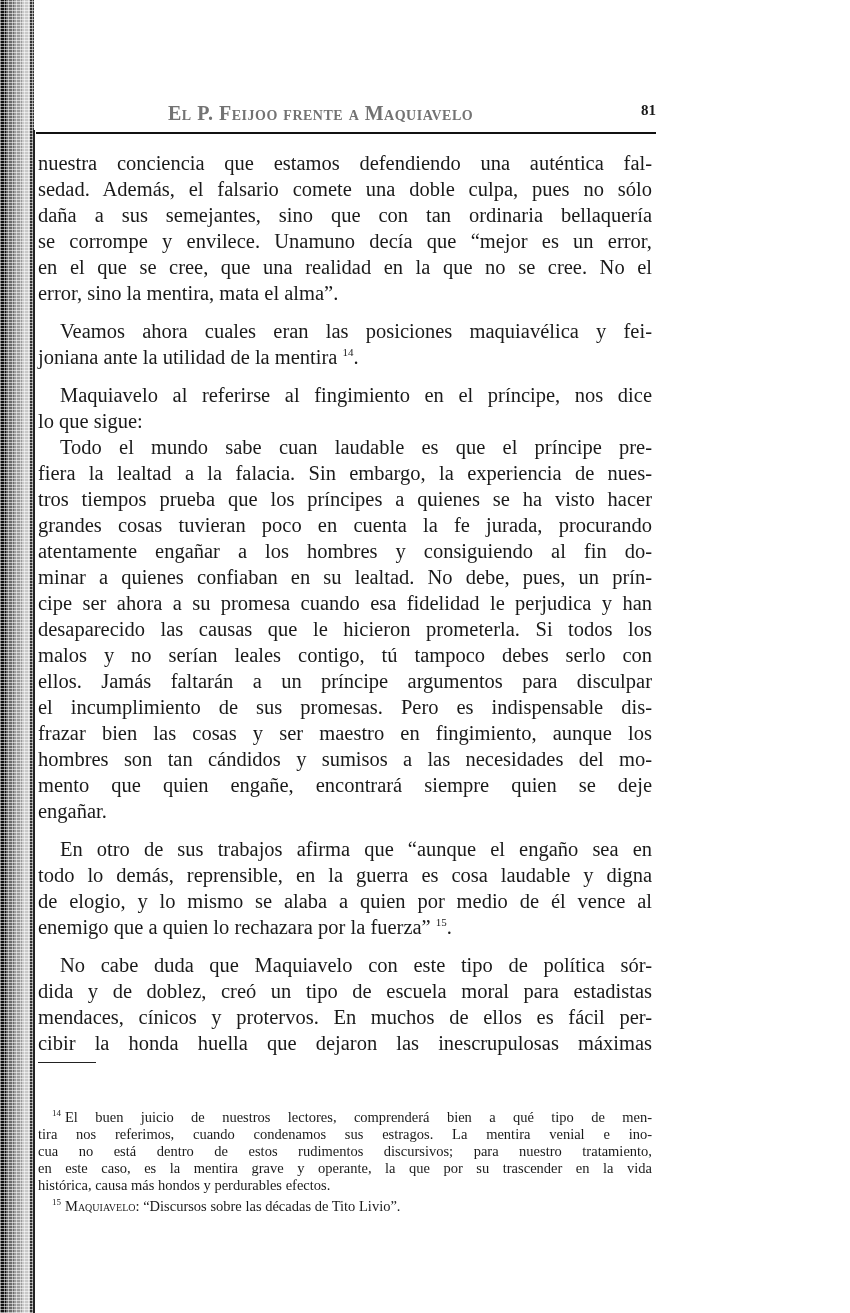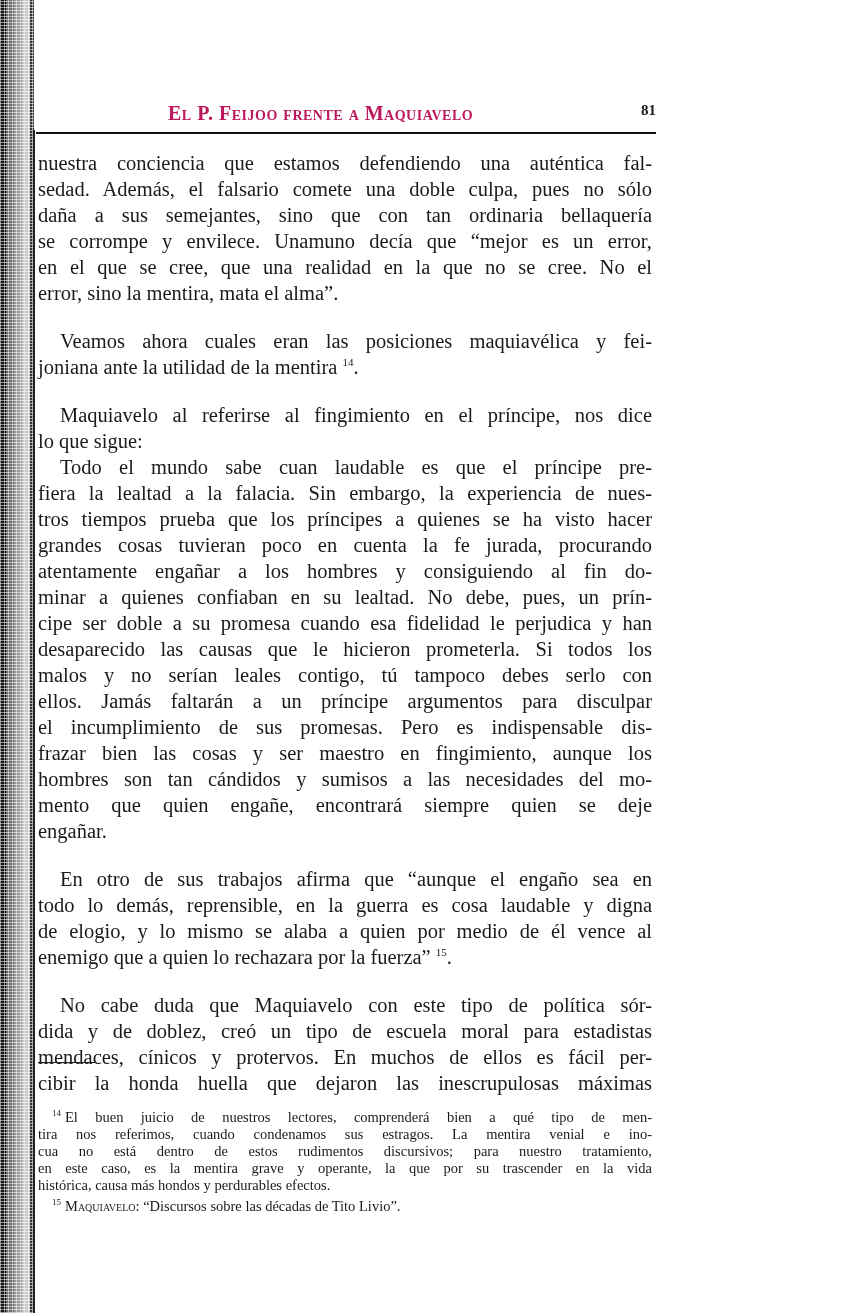--- a/index.html
+++ b/index.html
@@ -17,36 +17,36 @@
   }
   .binding-line {
     position: absolute; left: 33px; top: 130px; width: 2px; height: 1183px; background: #222;
   }
   .header {
     position: absolute; left: 168px; top: 102px; width: 488px; height: 30px;
   }
   .running-title {
     position: absolute; left: 0; top: 0;
     font-family: "Liberation Serif", serif; font-size: 20px; letter-spacing: 0.5px;
-    font-variant: small-caps; font-weight: bold; color: #be185d;
+    font-variant: small-caps; font-weight: bold; color: #737373;
   }
   .page-number {
     position: absolute; right: 0; top: 0;
     font-family: "Liberation Serif", serif; font-size: 15px; font-weight: bold;
   }
   .header-rule {
     position: absolute; left: 36px; top: 132px; width: 620px; height: 2px; background: #111;
   }
   .body-text {
     position: absolute; left: 38px; top: 150px; width: 614px;
     font-family: "Liberation Serif", serif; font-size: 20.5px; line-height: 26px;
     text-align: justify; hyphens: manual;
   }
   .body-text p { margin: 0; }
-  .body-text p.indent { text-indent: 22px; margin-top: 22px; }
+  .body-text p.indent { text-indent: 22px; margin-top: 12px; }
   .body-text p.quote { text-indent: 22px; }
   .line { display: block; text-align: justify; text-align-last: justify; white-space: nowrap; }
   .line.last { text-align-last: left; }
   sup { font-size: 11px; vertical-align: super; line-height: 0; }
   .footnote-rule {
     position: absolute; left: 38px; top: 1062px; width: 58px; height: 1px; background: #222;
   }
   .footnotes {
     position: absolute; left: 38px; top: 1105px; width: 614px;
     font-family: "Liberation Serif", serif; font-size: 14.5px; line-height: 17px;
@@ -83,21 +83,21 @@
     <span class="line">Maquiavelo al referirse al fingimiento en el príncipe, nos dice</span>
     <span class="line last" style="text-indent:0">lo que sigue:</span>
   </p>
   <p class="quote">
     <span class="line">Todo el mundo sabe cuan laudable es que el príncipe pre-</span>
     <span class="line" style="text-indent:0">fiera la lealtad a la falacia. Sin embargo, la experiencia de nues-</span>
     <span class="line" style="text-indent:0">tros tiempos prueba que los príncipes a quienes se ha visto hacer</span>
     <span class="line" style="text-indent:0">grandes cosas tuvieran poco en cuenta la fe jurada, procurando</span>
     <span class="line" style="text-indent:0">atentamente engañar a los hombres y consiguiendo al fin do-</span>
     <span class="line" style="text-indent:0">minar a quienes confiaban en su lealtad. No debe, pues, un prín-</span>
-    <span class="line" style="text-indent:0">cipe ser doble a su promesa cuando esa fidelidad le perjudica y han</span>
+    <span class="line" style="text-indent:0">cipe ser ahora a su promesa cuando esa fidelidad le perjudica y han</span>
     <span class="line" style="text-indent:0">desaparecido las causas que le hicieron prometerla. Si todos los</span>
     <span class="line" style="text-indent:0">malos y no serían leales contigo, tú tampoco debes serlo con</span>
     <span class="line" style="text-indent:0">ellos. Jamás faltarán a un príncipe argumentos para disculpar</span>
     <span class="line" style="text-indent:0">el incumplimiento de sus promesas. Pero es indispensable dis-</span>
     <span class="line" style="text-indent:0">frazar bien las cosas y ser maestro en fingimiento, aunque los</span>
     <span class="line" style="text-indent:0">hombres son tan cándidos y sumisos a las necesidades del mo-</span>
     <span class="line" style="text-indent:0">mento que quien engañe, encontrará siempre quien se deje</span>
     <span class="line last" style="text-indent:0">engañar.</span>
   </p>
   <p class="indent">

